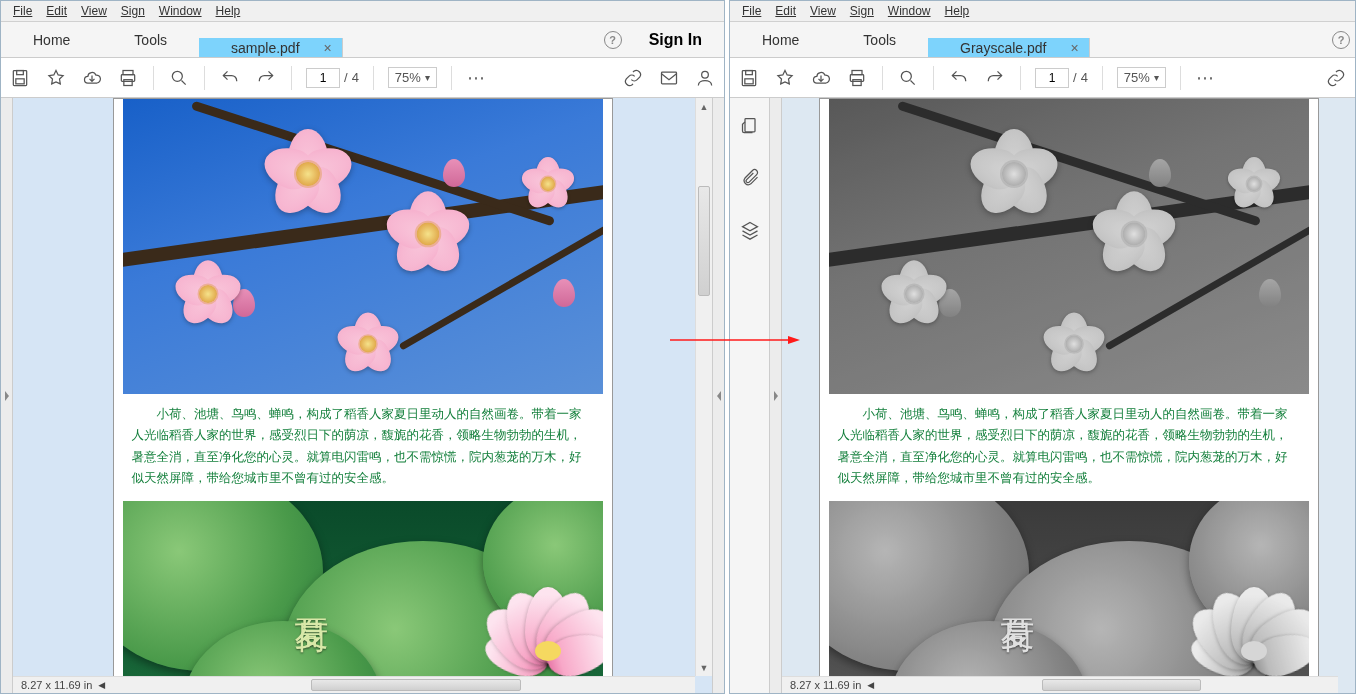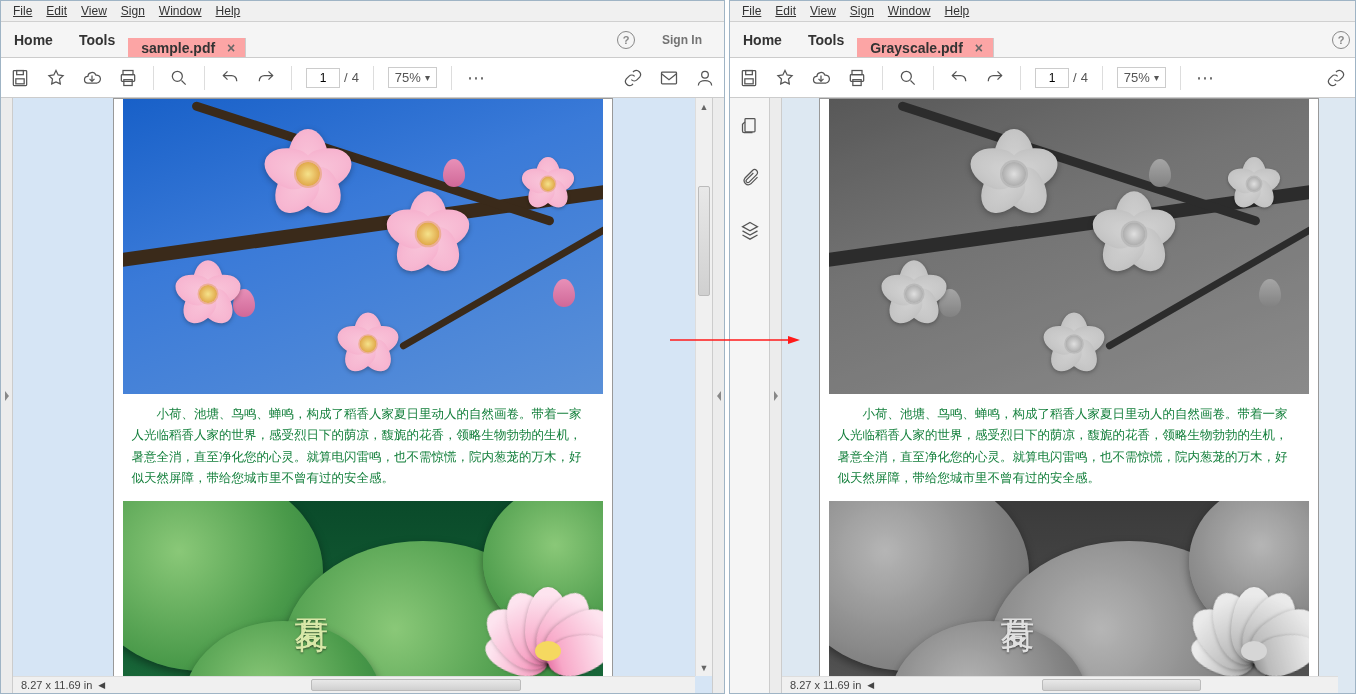--- a/index.html
+++ b/index.html
@@ -6,25 +6,25 @@
 body { width: 1356px; height: 694px; background: #fff; position: relative; overflow: hidden; }
 .wrap { display: flex; width: 100%; height: 100%; }
 .pane { height: 100%; border: 1px solid #9fb4c5; display: flex; flex-direction: column; background: #fff; }
 .pane-left { width: 725px; }
 .pane-right { flex: 1; }
 .gap { width: 4px; background: #fff; }
 .menubar { height: 21px; background: #f0f0f0; border-bottom: 1px solid #d0d0d0; display: flex; align-items: center; padding: 0 6px; gap: 2px; font-size: 12px; color: #333; }
 .menubar span { padding: 2px 6px; cursor: default; }
 .menubar span u { text-decoration: underline; }
 .tabs { height: 36px; background: #f5f5f5; border-bottom: 1px solid #ccc; display: flex; align-items: stretch; font-size: 14px; color: #333; }
-.tab { display: flex; align-items: center; padding: 0 13px; cursor: pointer; font-weight: bold; }
-.tab.doc { background: #fca5a5; border-right: 1px solid #ccc; gap: 12px; padding-right: 10px; margin-top: 16px; }
+.tab { display: flex; align-items: center; padding: 0 32px; cursor: pointer; }
+.tab.doc { background: #7dd3fc; border-right: 1px solid #ccc; gap: 24px; padding-right: 10px; margin-top: 16px; }
 .tab.doc .close { font-size: 14px; color: #666; }
 .spacer { flex: 1; }
-.signin { padding: 0 22px; font-weight: 600; font-size: 12px; color: #737373; display: flex; align-items: center; }
+.signin { padding: 0 22px; font-weight: 600; font-size: 16px; color: #000000; display: flex; align-items: center; }
 .help { width: 28px; display: flex; align-items: center; justify-content: center; }
 .help-ic { width:18px; height:18px; border:1.5px solid #888; border-radius:50%; display:flex; align-items:center; justify-content:center; font-size:11px; color:#888; font-weight:bold; }
 .toolbar { height: 40px; background: #fff; border-bottom: 1px solid #ccc; display: flex; align-items: center; padding: 0 8px; gap: 14px; color: #555; }
 .tbic { width: 22px; height: 22px; display: flex; align-items: center; justify-content: center; cursor: pointer; }
 .tbic svg { width: 20px; height: 20px; stroke: #555; fill: none; stroke-width: 1.5; }
 .sep { width: 1px; height: 24px; background: #ddd; }
 .pagebox { display: flex; align-items: center; gap: 4px; font-size: 13px; }
 .pagebox input { width: 34px; height: 20px; text-align: center; border: 1px solid #ccc; font-size: 12px; }
 .zoombox { display: flex; align-items: center; gap: 4px; font-size: 13px; border: 1px solid #ccc; padding: 2px 6px; }
 .dots { font-size: 18px; letter-spacing: 2px; color: #666; }

